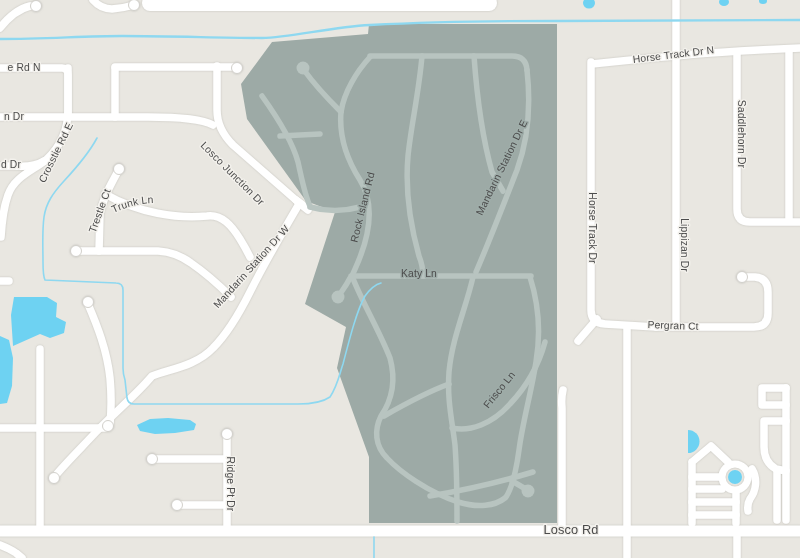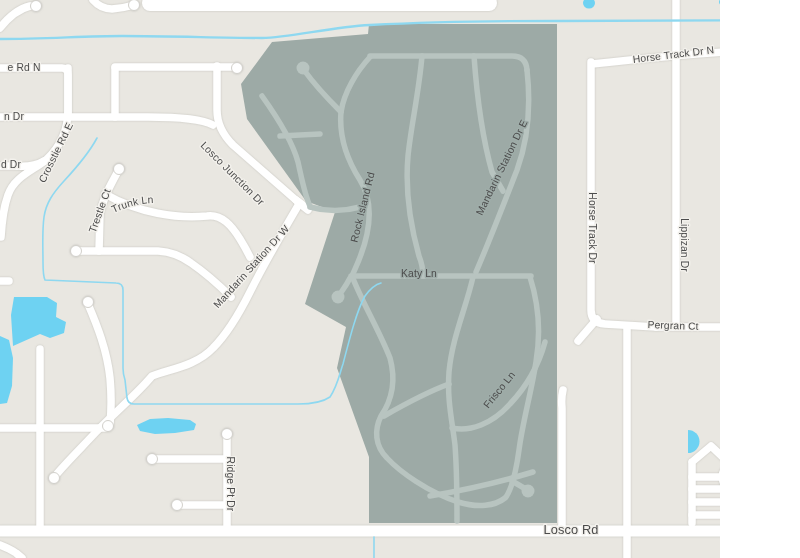--- a/index.html
+++ b/index.html
@@ -1,16 +1,16 @@
 <!DOCTYPE html>
 <html style="--background: #e9e7e1; --road: #ffffff; --road_casing: #d2d0cb; --region_fill: #9daaa6; --region_road: #b8c4c0; --water: #6ed2f2; --stream: #8ed8f0; --label: #4c4c4c; --label_halo_outside: #f3f1ec; --label_halo_inside: #9fada9;"><head>
 <meta charset="utf-8">
 <style>
   html,body{margin:0;padding:0;background:#fff}
-  #stage{position:relative;width:720px;height:558px;overflow:hidden;background:var(--background,#e9e7e1)}
+  #stage{position:relative;width:800px;height:558px;overflow:hidden;background:var(--background,#e9e7e1)}
   svg{display:block}
   .rd{fill:none;stroke:var(--road,#fff);stroke-width:7.5;stroke-linecap:round;stroke-linejoin:round}
   .rd-band{stroke-width:16}
   .rd-maj{stroke-width:11}
   .bulb{fill:var(--road,#fff);stroke:var(--road_casing,#d2d0cb);stroke-width:1}
   .inner{fill:none;stroke:var(--region_road,#b8c4c0);stroke-width:5.5;stroke-linecap:round;stroke-linejoin:round}
   .ibulb{fill:var(--region_road,#b8c4c0)}
   .pond{fill:var(--water,#6ed2f2)}
   .stream{fill:none;stroke:var(--stream,#8ed8f0);stroke-width:1.6;stroke-linecap:round}
   .stream-wide{stroke-width:2.3}

